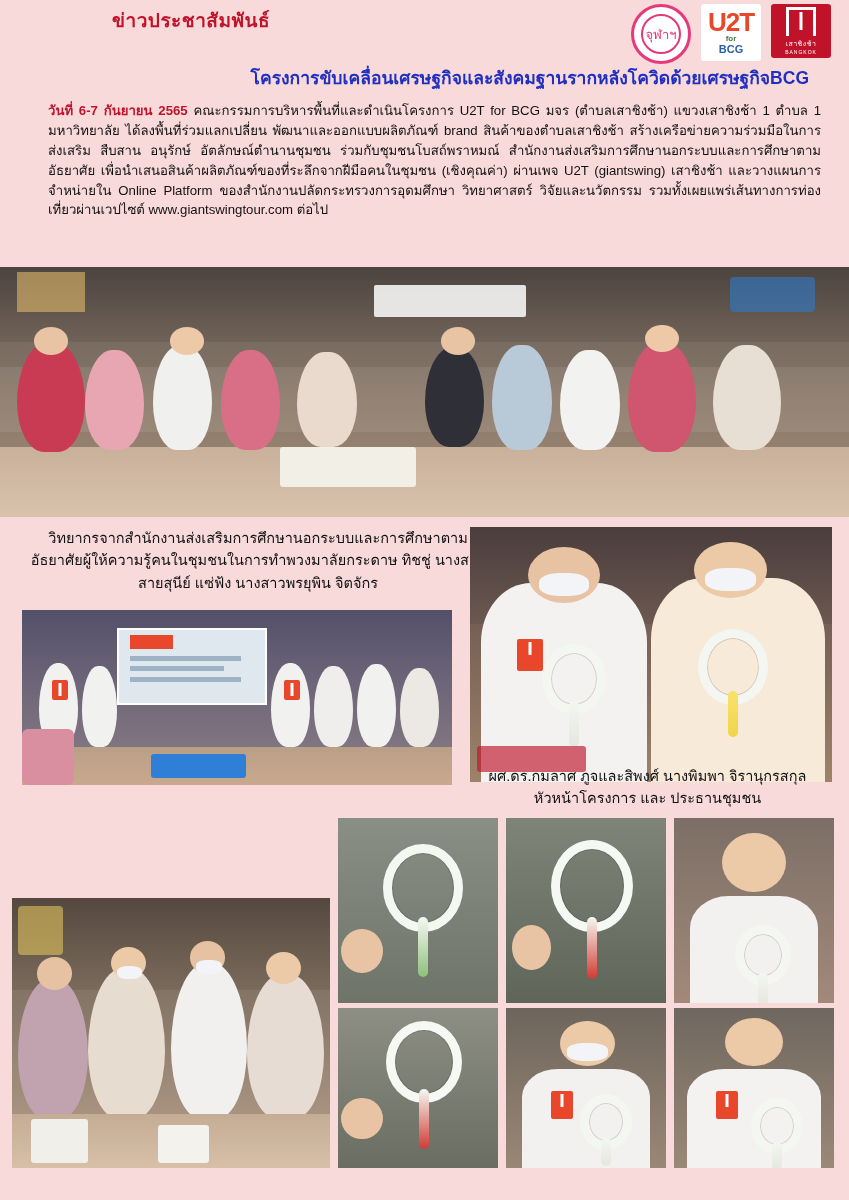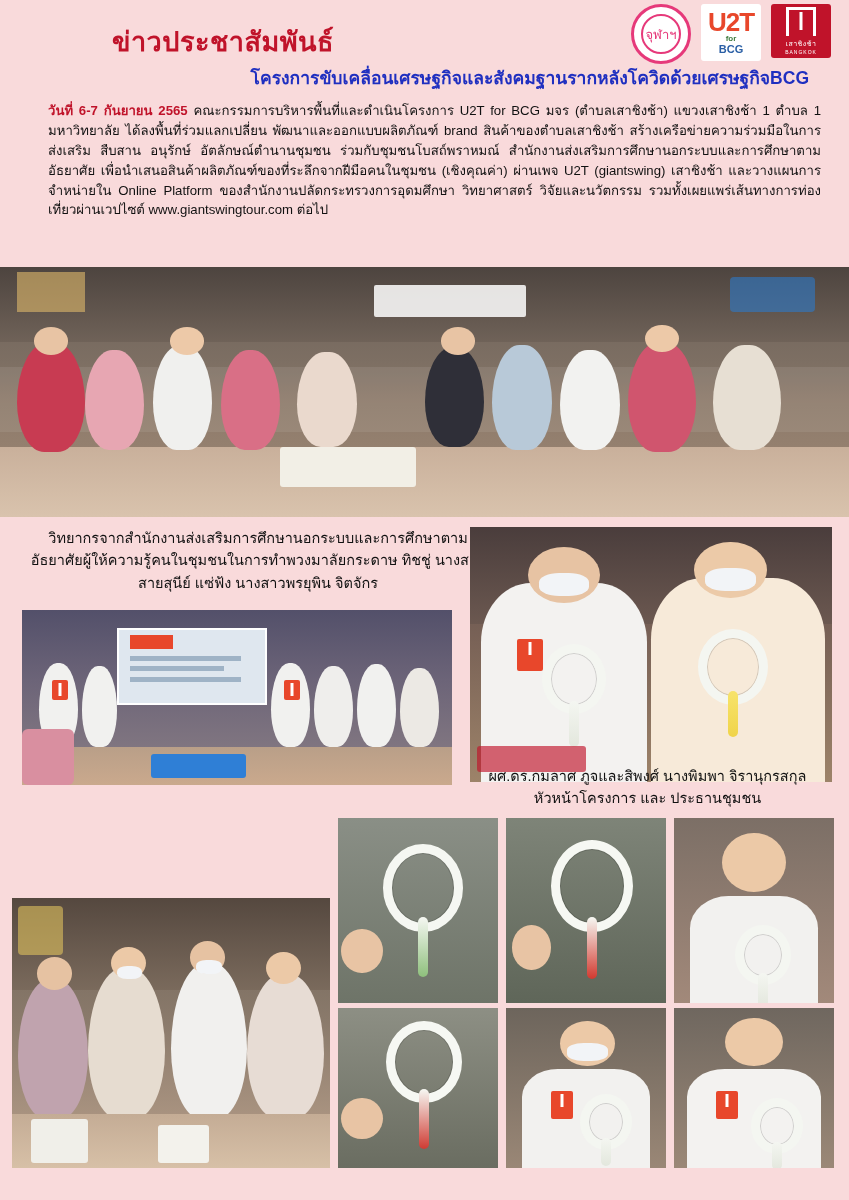--- a/index.html
+++ b/index.html
@@ -8,22 +8,22 @@
     background:#f9dadb;
     font-family:"Liberation Sans","DejaVu Sans",sans-serif;
     overflow:hidden;
     position:relative;
   }
   .page{position:relative;width:849px;height:1200px;}
 
   
   .header{position:relative;height:62px;}
   .kicker{
-    position:absolute;left:112px;top:20px;
-    font-size:27px;font-weight:bold;color:#c0132a;
+    position:absolute;left:112px;top:5px;
+    font-size:19px;font-weight:bold;color:#c0132a;
     letter-spacing:.5px;
   }
   .logos{position:absolute;right:18px;top:4px;display:flex;align-items:flex-start;gap:10px;}
   .logo-seal{
     width:54px;height:54px;border-radius:50%;
     border:3px solid #e6397a;background:#fff;
     display:flex;align-items:center;justify-content:center;
   }
   .logo-seal .inner{
     width:36px;height:36px;border-radius:50%;

